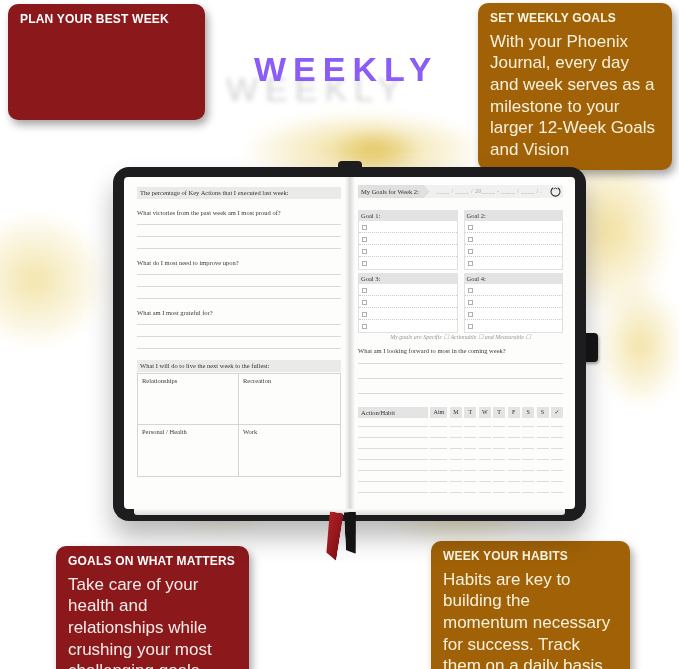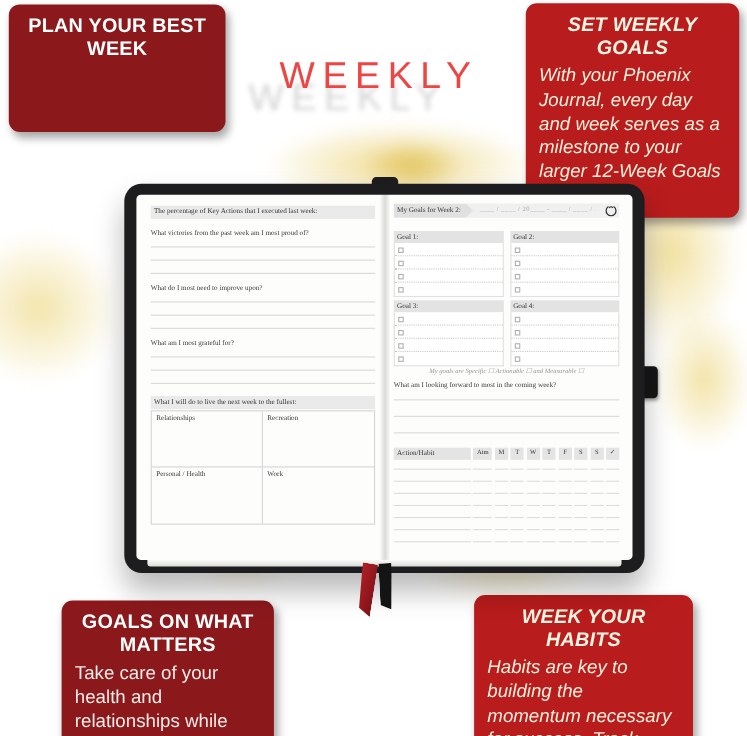--- a/index.html
+++ b/index.html
@@ -19,36 +19,36 @@
   .sp4{left:-40px;top:210px;width:150px;height:140px;
        background:radial-gradient(ellipse at center,rgba(240,222,150,.8),rgba(240,222,150,0) 70%);}
   .sp5{left:380px;top:470px;width:160px;height:80px;
        background:radial-gradient(ellipse at center,rgba(240,224,160,.55),rgba(240,224,160,0) 70%);}
   .sp6{left:170px;top:480px;width:100px;height:55px;
        background:radial-gradient(ellipse at center,rgba(240,224,160,.45),rgba(240,224,160,0) 70%);}
 
   
   .callout{position:absolute;box-sizing:border-box;border-radius:10px;padding:9px 12px 10px;
            box-shadow:3px 5px 8px rgba(0,0,0,.35);}
-  .callout h2{margin:0 0 5px;font-size:18px;font-weight:bold;letter-spacing:.2px;line-height:1.15;text-align:center;}
+  .callout h2{margin:0 0 5px;font-size:12px;font-weight:bold;letter-spacing:.2px;line-height:1.15;}
   .callout p{margin:0;font-size:17px;line-height:1.27;font-weight:500;}
   .red{background:#8b191c;}
   .red h2{color:#ffffff;} .red p{color:#f6ece9;}
-  .gold{background:#b91c1c;font-style:italic;}
+  .gold{background:#a16207;}
   .gold h2{color:#fbf5e3;} .gold p{color:#f7f1dd;}
   .c-tl{left:8px;top:4px;width:197px;min-height:116px;}
   .c-tr{left:478px;top:3px;width:194px;min-height:118px;}
   .c-bl{left:56px;top:546px;width:193px;min-height:114px;}
   .c-br{left:431px;top:541px;width:199px;min-height:118px;}
 
   
   .w-title{position:absolute;font-family:"Liberation Sans",sans-serif;font-weight:400;
            font-size:34px;letter-spacing:7px;white-space:nowrap;}
   .w-ghost{left:226px;top:70px;color:#c9c9c9;filter:blur(2.5px);opacity:.8;}
-  .w-main{left:254px;top:50px;color:#ef4444;}
+  .w-main{left:254px;top:50px;color:#8b5cf6;font-weight:bold;}
 
   
   .cover{position:absolute;left:113px;top:167px;width:473px;height:354px;background:#1d1d1f;
          border-radius:16px;box-shadow:0 16px 26px rgba(0,0,0,.28);}
   .spine-notch{position:absolute;left:338px;top:161px;width:24px;height:10px;background:#1d1d1f;
                border-radius:4px 4px 0 0;}
   .elastic{position:absolute;left:574px;top:333px;width:24px;height:29px;background:#161616;
            border-radius:4px;box-shadow:1px 2px 3px rgba(0,0,0,.35);}
   .ribbon{position:absolute;top:512px;}
   .ribbon-red{left:326px;width:14px;height:48px;background:linear-gradient(100deg,#b02026,#7e1216);

